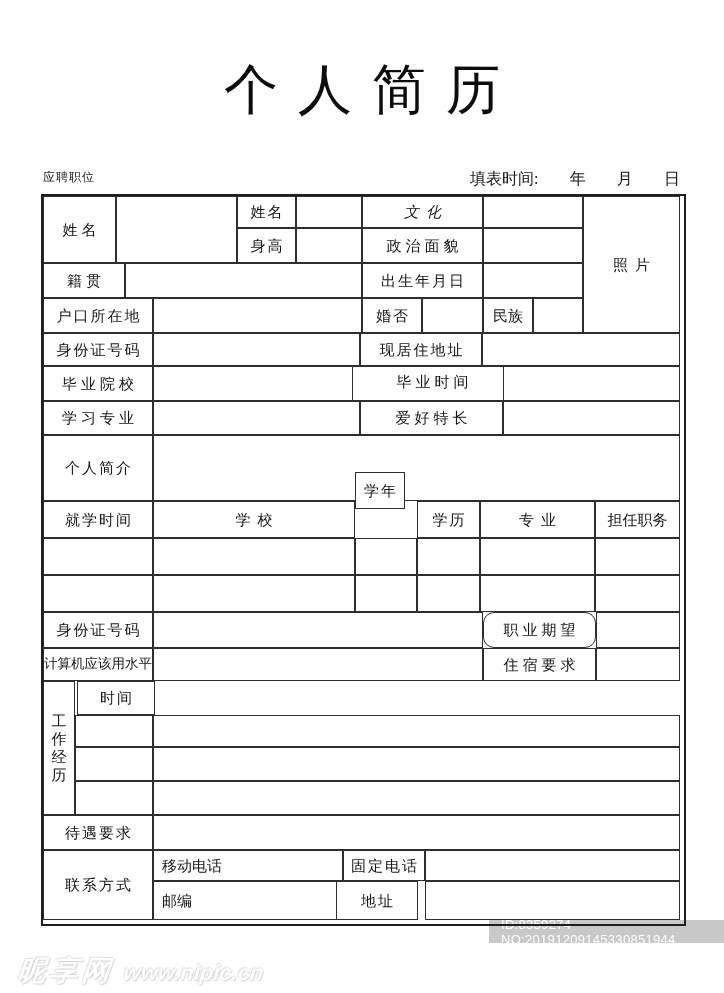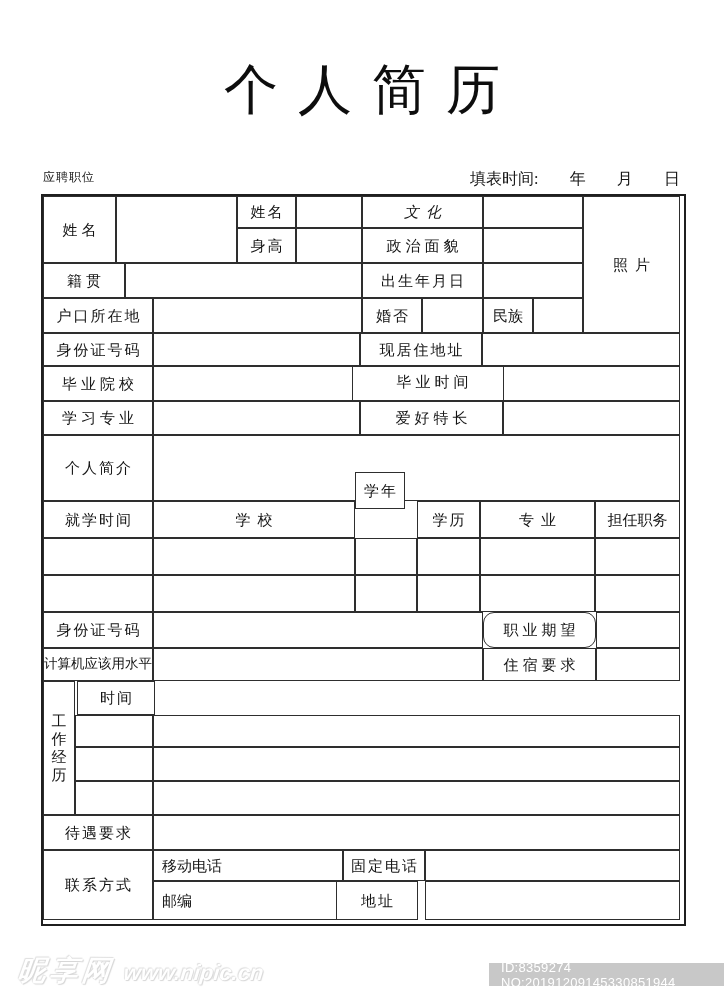--- a/index.html
+++ b/index.html
@@ -25,21 +25,21 @@
          white-space:normal;}
   .wph{position:relative;justify-content:flex-start;}
   .wph .wp1{margin-left:145px;letter-spacing:3px;}
   .wph .wp2{margin-left:150px;letter-spacing:3px;}
   #wm-site{position:absolute;left:18px;top:952px;font-family:"Liberation Sans",sans-serif;
            font-style:italic;font-weight:bold;color:#ffffff;
            text-shadow:0 0 1px #cfcfcf,1px 1px 1px #d8d8d8,-1px -1px 1px #e2e2e2;
            display:flex;align-items:baseline;gap:10px;transform:skewX(-6deg);}
   #wm-site .s1{font-size:28px;letter-spacing:4px;}
   #wm-site .s2{font-size:22px;}
-  #id-bar{position:absolute;left:489px;top:963px;width:235px;height:23px;
+  #id-bar{position:absolute;left:489px;top:920px;width:235px;height:23px;
           display:flex;align-items:center;padding-left:12px;box-sizing:border-box;
           font-family:"Liberation Sans",sans-serif;font-size:13px;color:#ffffff;
           letter-spacing:0.3px;}
 </style>
 </head>
 <body>
 
 <div id="page">
 
   <div id="title">个人简历</div>

